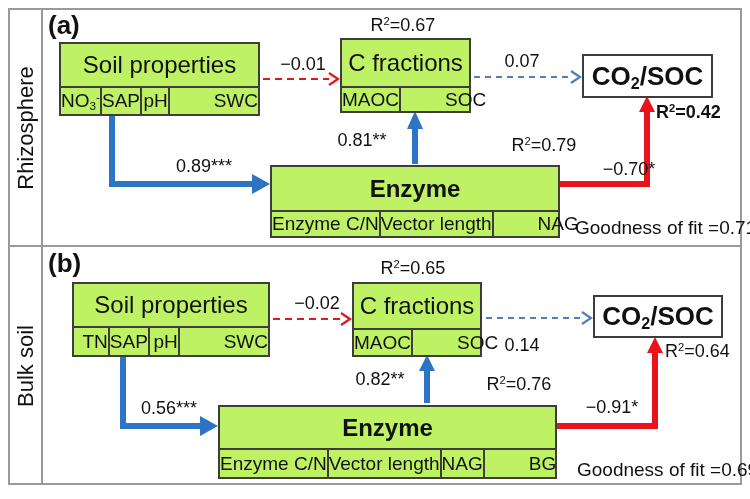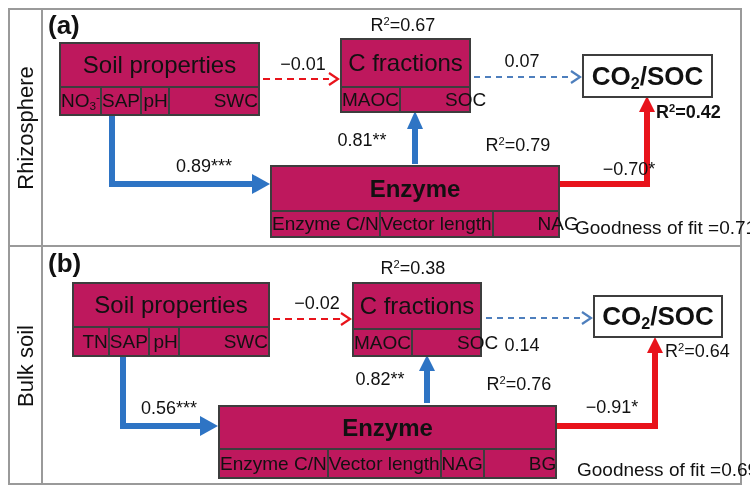--- a/index.html
+++ b/index.html
@@ -5,21 +5,21 @@
   html,body{margin:0;padding:0;background:#fff;}
   .stage{position:relative;width:750px;height:499px;background:#fff;
          font-family:"Liberation Sans", sans-serif;color:#111;overflow:hidden;}
   .outer-frame{position:absolute;left:8px;top:8px;width:734px;height:477px;
          border:2px solid #9a9a9a;box-sizing:border-box;}
   .v-divider{position:absolute;left:41px;top:8px;width:2px;height:477px;background:#9a9a9a;}
   .h-divider{position:absolute;left:8px;top:245px;width:734px;height:2px;background:#9a9a9a;}
   .side-label{position:absolute;font-size:22px;white-space:nowrap;
          transform:translate(-50%,-50%) rotate(-90deg);}
   .panel-tag{position:absolute;font-size:26px;font-weight:bold;}
-  .entity{position:absolute;box-sizing:border-box;border:2px solid #3d3d3d;background:#be185d;
+  .entity{position:absolute;box-sizing:border-box;border:2px solid #3d3d3d;background:#bef264;
          display:flex;flex-direction:column;}
   .entity-title{flex:1;display:flex;align-items:center;justify-content:center;
          font-size:24px;white-space:nowrap;}
   .entity-title.bold{font-weight:bold;}
   .entity-cells{display:flex;border-top:2px solid #3d3d3d;box-sizing:border-box;}
   .cell{display:flex;align-items:center;justify-content:flex-end;font-size:19px;
          border-right:2px solid #3d3d3d;box-sizing:border-box;white-space:nowrap;}
   .cell:last-child{border-right:none;padding-left:44px;}
   .co2-box{position:absolute;box-sizing:border-box;border:2px solid #3d3d3d;background:#fff;
          display:flex;align-items:center;justify-content:center;
@@ -116,21 +116,21 @@
   </div>
 
   <div class="co2-box" style="left:582px;top:54px;width:131px;height:44px;">
     <span><span>CO</span><sub>2</sub><span>/SOC</span></span>
   </div>
 
   <div class="lbl" style="left:656px;top:102px;font-weight:bold;">
     <span>R</span><sup>2</sup><span>=0.42</span>
   </div>
 
-  <div class="lbl center" style="left:518px;top:135px;">
+  <div class="lbl center" style="left:544px;top:135px;">
     <span>R</span><sup>2</sup><span>=0.79</span>
   </div>
 
   <div class="entity" style="left:270px;top:165px;width:290px;height:73px;">
     <div class="entity-title bold">Enzyme</div>
     <div class="entity-cells" style="height:26px;">
       <div class="cell" style="flex:110;">Enzyme C/N</div>
       <div class="cell" style="flex:112;">Vector length</div>
       <div class="cell" style="flex:68;">NAG</div>
     </div>
@@ -150,21 +150,21 @@
       <div class="cell" style="flex:51;">
         <span><span>TN</span><sub></sub><sup></sup></span>
       </div>
       <div class="cell" style="flex:52;">SAP</div>
       <div class="cell" style="flex:42;">pH</div>
       <div class="cell" style="flex:53;">SWC</div>
     </div>
   </div>
 
   <div class="lbl center" style="left:413px;top:258px;">
-    <span>R</span><sup>2</sup><span>=0.38</span>
+    <span>R</span><sup>2</sup><span>=0.65</span>
   </div>
 
   <div class="entity" style="left:352px;top:282px;width:130px;height:75px;">
     <div class="entity-title">C fractions</div>
     <div class="entity-cells" style="height:27px;">
       <div class="cell" style="flex:73;">MAOC</div>
       <div class="cell" style="flex:57;">SOC</div>
     </div>
   </div>
 

